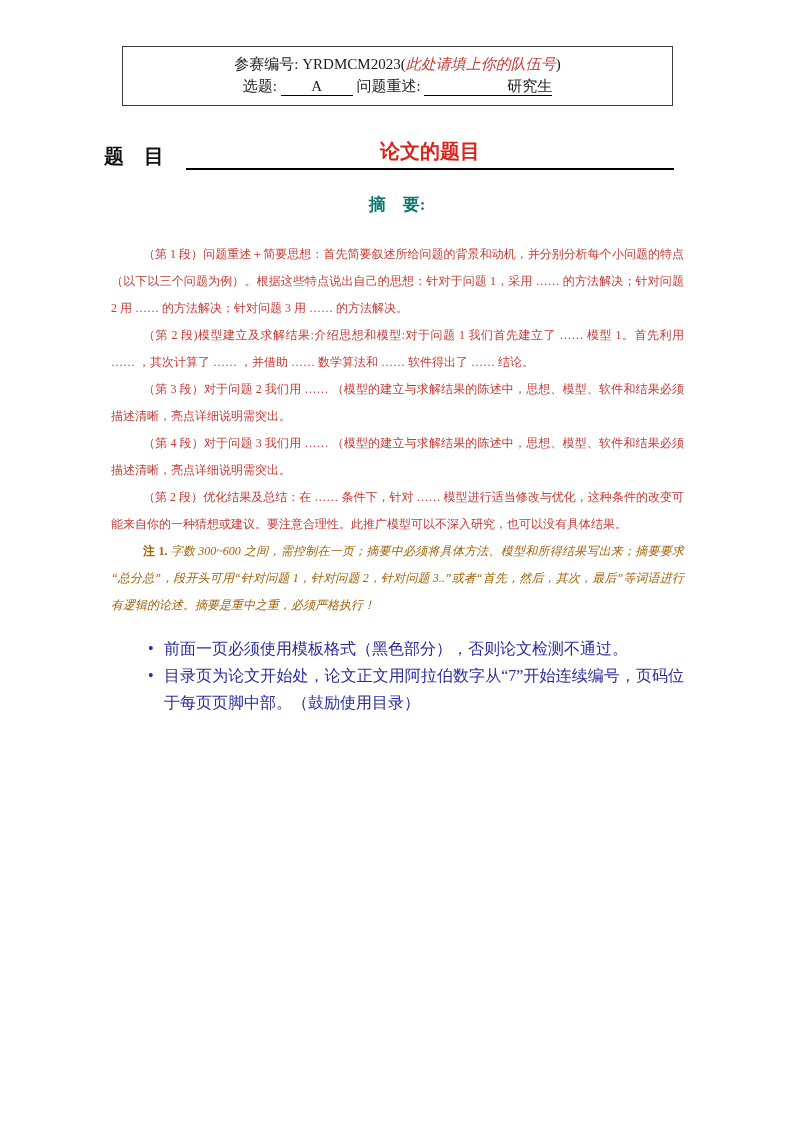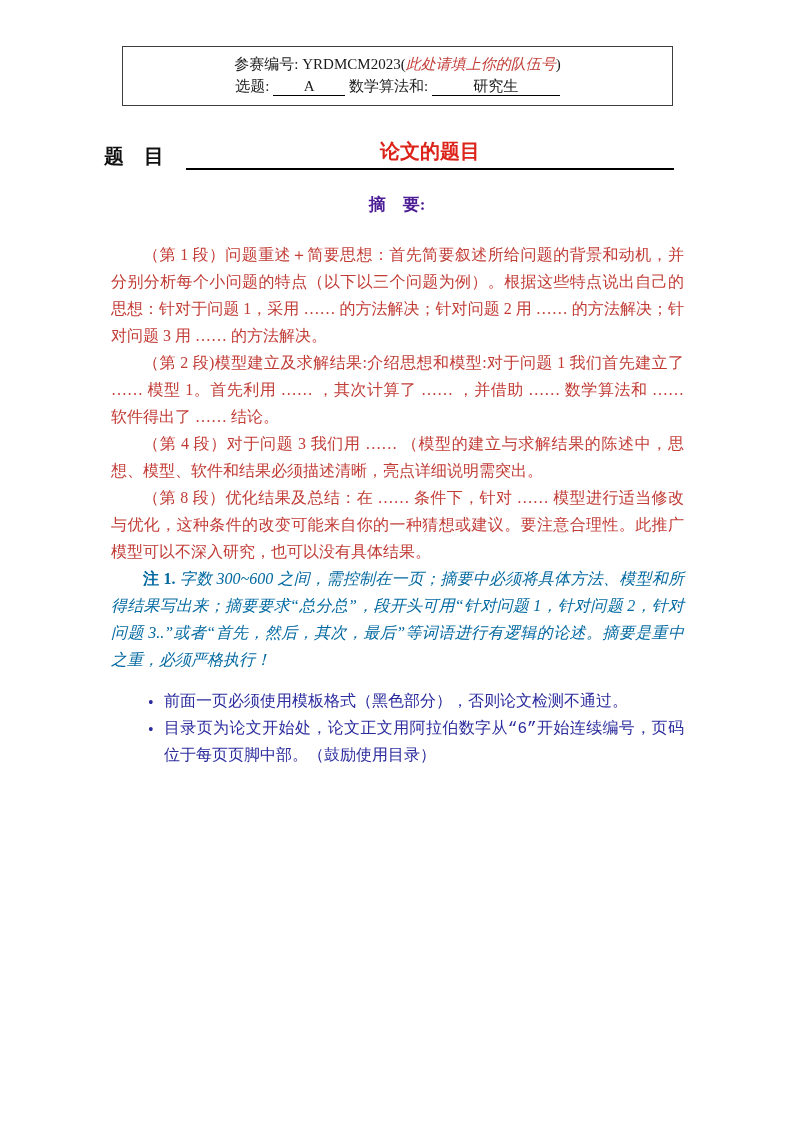--- a/index.html
+++ b/index.html
@@ -27,21 +27,21 @@
     color: #c23c36;
     font-style: italic;
   }
   .ufield {
     display: inline-block;
     border-bottom: 1px solid #000;
     text-align: center;
     line-height: 18px;
   }
   .ufield.topic { min-width: 72px; }
-  .ufield.track { min-width: 128px; }
+  .ufield.track { min-width: 128px; text-align: right; }
   
   .main-title {
     margin: 27px 40px 0 40px;
     text-align: center;
     font-size: 28px;
     font-weight: bold;
     letter-spacing: 1px;
     color: #111111;
   }
   
@@ -66,98 +66,99 @@
     font-size: 20px;
     font-weight: bold;
     color: #dc231a;
   }
   
   .abstract-heading {
     margin-top: 23px;
     text-align: center;
     font-size: 17px;
     font-weight: bold;
-    color: #4c1d95;
+    color: #0f766e;
   }
   .content {
     margin: 25px 110px 0 111px;
     text-align: justify;
   }
   .content p {
     margin: 0;
-    font-size: 16px;
+    font-size: 12px;
     line-height: 27px;
     text-indent: 32px;
   }
   .content p.red { color: #c23c36; }
   
   .note {
     margin-top: 13px;
-    color: #0369a1;
+    color: #a16207;
     font-style: italic;
   }
   .note .note-label {
     font-style: normal;
     font-weight: bold;
   }
   
   .bullets {
     margin: 16px 110px 0 148px;
     color: #2b2b9e;
   }
   .bullet-item {
     display: flex;
     font-size: 16px;
     line-height: 27px;
   }
   .bullet-marker {
     width: 16px;
     flex: 0 0 16px;
   }
-  .bullet-text { flex: 1; text-align: justify; font-family: Liberation Mono, monospace; }
+  .bullet-text { flex: 1; text-align: justify; }
 </style>
 </head>
 <body>
 
 <div class="page">
 
   <div class="header-box">
     <div>
       <span>参赛编号: YRDMCM2023(</span><span class="red-italic">此处请填上你的队伍号</span><span>)</span>
     </div>
     <div>
       <span>选题:</span>
       <span class="ufield topic">A</span>
-      <span>数学算法和:</span>
+      <span>问题重述:</span>
       <span class="ufield track">研究生</span>
     </div>
   </div>
 
 
   <div class="topic-row">
     <span class="topic-label">题　目</span>
     <span class="topic-line">论文的题目</span>
   </div>
 
   <div class="abstract-heading">摘　要:</div>
 
   <div class="content">
     <p class="red">（第 1 段）问题重述＋简要思想：首先简要叙述所给问题的背景和动机，并分别分析每个小问题的特点（以下以三个问题为例）。根据这些特点说出自己的思想：针对于问题 1，采用 …… 的方法解决；针对问题 2 用 …… 的方法解决；针对问题 3 用 …… 的方法解决。</p>
     <p class="red">（第 2 段)模型建立及求解结果:介绍思想和模型:对于问题 1 我们首先建立了 …… 模型 1。首先利用 …… ，其次计算了 …… ，并借助 …… 数学算法和 …… 软件得出了 …… 结论。</p>
+    <p class="red">（第 3 段）对于问题 2 我们用 …… （模型的建立与求解结果的陈述中，思想、模型、软件和结果必须描述清晰，亮点详细说明需突出。</p>
     <p class="red">（第 4 段）对于问题 3 我们用 …… （模型的建立与求解结果的陈述中，思想、模型、软件和结果必须描述清晰，亮点详细说明需突出。</p>
-    <p class="red">（第 8 段）优化结果及总结：在 …… 条件下，针对 …… 模型进行适当修改与优化，这种条件的改变可能来自你的一种猜想或建议。要注意合理性。此推广模型可以不深入研究，也可以没有具体结果。</p>
+    <p class="red">（第 2 段）优化结果及总结：在 …… 条件下，针对 …… 模型进行适当修改与优化，这种条件的改变可能来自你的一种猜想或建议。要注意合理性。此推广模型可以不深入研究，也可以没有具体结果。</p>
     <p class="note">
       <span class="note-label">注 1.</span><span> 字数 300~600 之间，需控制在一页；摘要中必须将具体方法、模型和所得结果写出来；摘要要求“总分总”，段开头可用“针对问题 1，针对问题 2，针对问题 3..”或者“首先，然后，其次，最后”等词语进行有逻辑的论述。摘要是重中之重，必须严格执行！</span>
     </p>
   </div>
 
   <div class="bullets">
     <div class="bullet-item">
       <span class="bullet-marker">•</span>
       <span class="bullet-text">前面一页必须使用模板格式（黑色部分），否则论文检测不通过。</span>
     </div>
     <div class="bullet-item">
       <span class="bullet-marker">•</span>
-      <span class="bullet-text">目录页为论文开始处，论文正文用阿拉伯数字从“6”开始连续编号，页码位于每页页脚中部。（鼓励使用目录）</span>
+      <span class="bullet-text">目录页为论文开始处，论文正文用阿拉伯数字从“7”开始连续编号，页码位于每页页脚中部。（鼓励使用目录）</span>
     </div>
   </div>
 
 </div>
 
 </body></html>

